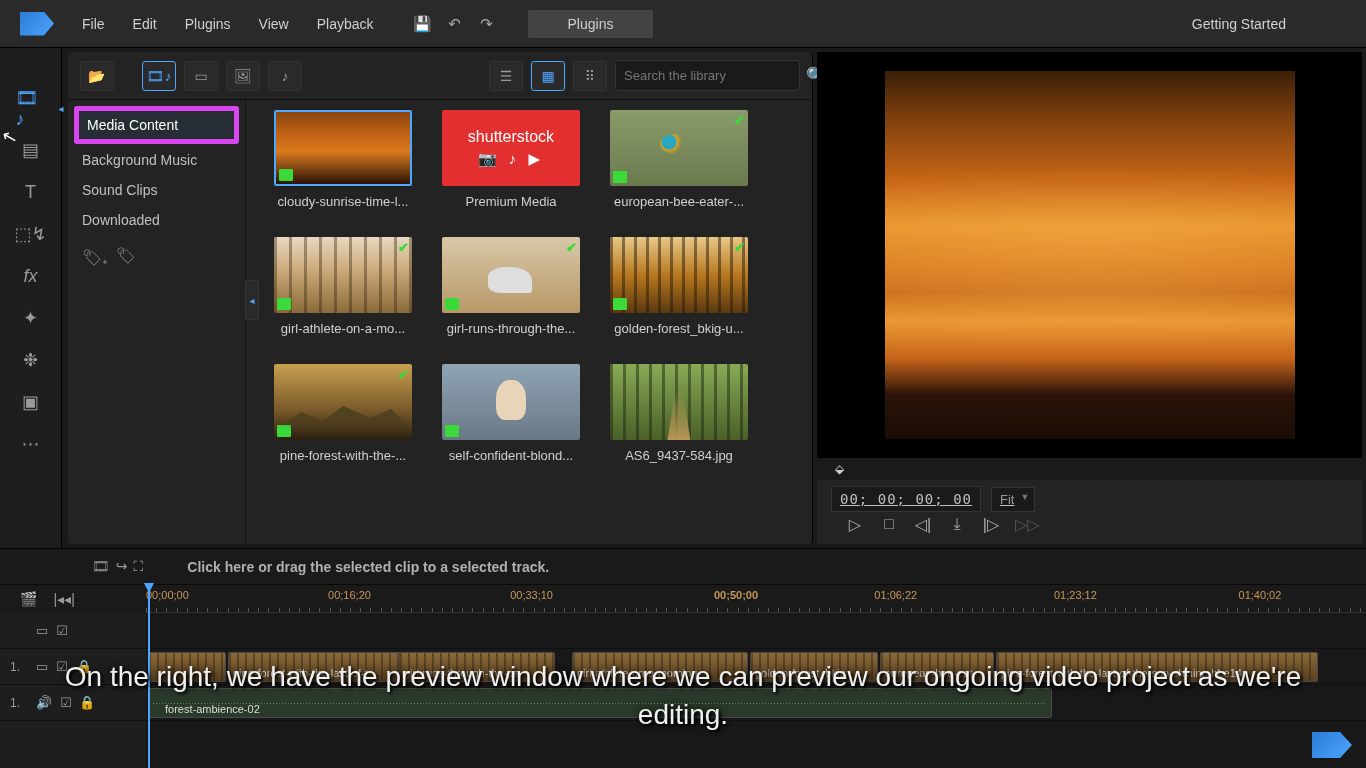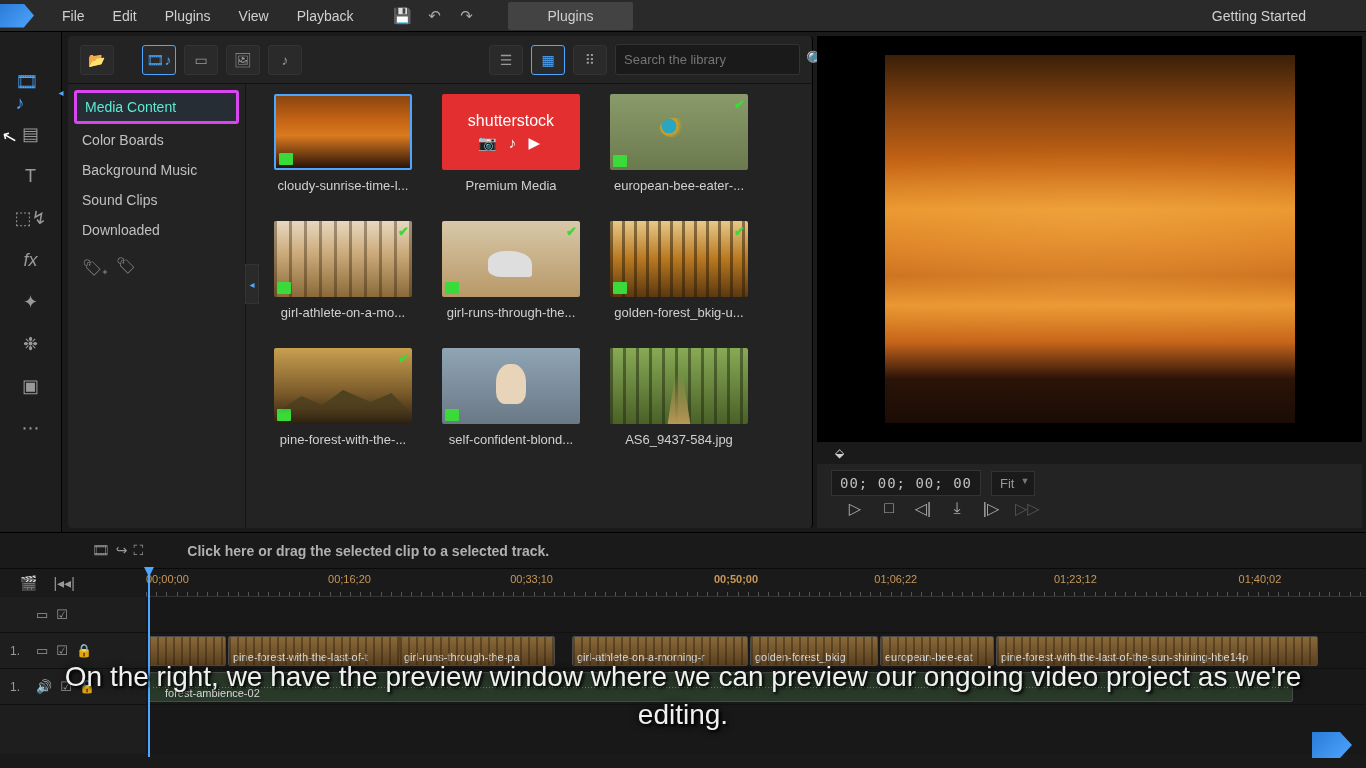--- a/index.html
+++ b/index.html
@@ -1,19 +1,19 @@
 <!DOCTYPE html>
 <html><head>
 <meta charset="utf-8">
 <style>
 * { margin: 0; padding: 0; box-sizing: border-box; font-family: 'Segoe UI', Arial, sans-serif; user-select: none; }
 body { background: #1a1a1a; color: #c0c0c0; width: 1366px; height: 768px; overflow: hidden; position: relative; }
 
 
-.menubar { height: 32px; background: #2a2a2a; display: flex; align-items: center; padding: 0 0; gap: 4px; border-bottom: 1px solid #000; }
+.menubar { height: 48px; background: #2a2a2a; display: flex; align-items: center; padding: 0 20px; gap: 4px; border-bottom: 1px solid #000; }
 .logo { width: 34px; height: 24px; background: linear-gradient(135deg, #2b7bd6 0%, #4da6ff 100%); clip-path: polygon(0 0, 70% 0, 100% 50%, 70% 100%, 0 100%); margin-right: 12px; }
 .menu-item { padding: 6px 12px; font-size: 14px; color: #d0d0d0; cursor: pointer; }
 .menu-icons { display: flex; gap: 6px; margin-left: 20px; align-items: center; }
 .menu-icon-btn { width: 26px; height: 26px; display: flex; align-items: center; justify-content: center; color: #aaa; cursor: pointer; font-size: 15px; }
 .produce-btn { background: #434343; color: #cfcfcf; padding: 6px 40px; margin-left: 24px; font-size: 14px; border: none; cursor: pointer; border-radius: 2px; }
 .getting-started { margin-left: auto; margin-right: 60px; font-size: 14px; color: #d0d0d0; }
 
 
 .main { display: flex; height: 500px; }
 
@@ -28,21 +28,21 @@
 .lib-toolbar { height: 48px; display: flex; align-items: center; padding: 0 12px; gap: 8px; border-bottom: 1px solid #111; }
 .tb-btn { width: 34px; height: 30px; background: #2a2a2a; border: 1px solid #333; display: flex; align-items: center; justify-content: center; cursor: pointer; color: #999; font-size: 14px; border-radius: 3px; }
 .tb-btn.active { border-color: #4da6ff; color: #4da6ff; }
 .tb-spacer { flex: 1; }
 .search-box { background: #1a1a1a; border: 1px solid #333; padding: 5px 8px; display: flex; align-items: center; gap: 6px; width: 185px; border-radius: 3px; }
 .search-box input { background: transparent; border: none; color: #999; outline: none; flex: 1; font-size: 13px; }
 
 .lib-body { flex: 1; display: flex; overflow: hidden; }
 .category-list { width: 178px; padding: 6px; display: flex; flex-direction: column; gap: 2px; border-right: 1px solid #141414; position: relative; }
 .cat-item { padding: 6px 8px; font-size: 14px; color: #c0c0c0; cursor: pointer; border-radius: 3px; }
-.cat-item.active { border: 3px solid #d946ef; background: rgba(77,166,255,0.08); color: #5eead4; }
+.cat-item.active { border: 5px solid #d946ef; background: rgba(77,166,255,0.08); color: #ffffff; }
 .tag-icons { display: flex; gap: 8px; padding: 10px 8px; color: #888; font-size: 16px; }
 .cat-collapse { position: absolute; right: -14px; top: 180px; width: 14px; height: 40px; background: #2a2a2a; display: flex; align-items: center; justify-content: center; color: #4da6ff; font-size: 10px; cursor: pointer; border: 1px solid #333; }
 
 .grid-scroll { flex: 1; overflow-y: auto; padding: 10px 18px 10px 28px; position: relative; }
 .media-grid { display: grid; grid-template-columns: repeat(3, 138px); gap: 28px 30px; }
 .media-item { display: flex; flex-direction: column; align-items: center; gap: 8px; cursor: pointer; }
 .thumb { width: 138px; height: 76px; border-radius: 2px; position: relative; background: #333; overflow: hidden; }
 .thumb.selected { border: 2px solid #4da6ff; }
 .thumb .check { position: absolute; top: 3px; right: 3px; color: #3ada3a; font-size: 13px; font-weight: bold; }
 .thumb .clip-badge { position: absolute; bottom: 3px; left: 3px; width: 14px; height: 12px; background: #3ada3a; border-radius: 1px; }
@@ -168,21 +168,20 @@
       <div class="tb-btn active">▦</div>
       <div class="tb-btn">⠿</div>
       <div class="search-box">
         <input placeholder="Search the library" style="">
         <span>🔍</span>
       </div>
     </div>
     <div class="lib-body">
       <div class="category-list">
         <div class="cat-item active">Media Content</div>
-        <div class="cat-item">Color Boards</div>
         <div class="cat-item">Background Music</div>
         <div class="cat-item">Sound Clips</div>
         <div class="cat-item">Downloaded</div>
         <div class="tag-icons">
           <span>🏷₊</span>
           <span>🏷</span>
         </div>
         <div class="cat-collapse">◂</div>
       </div>
       <div class="grid-scroll">
@@ -252,21 +251,21 @@
 
   <div class="preview">
     <div class="preview-canvas">
       <div class="preview-img"></div>
     </div>
     <div class="scrub">
       <span class="scrub-marker">⬙</span>
     </div>
     <div class="preview-controls">
       <div class="pc-wrap">
-        <div style="display:flex; gap:10px; align-items:center; position:absolute; top:6px; left:0;">
+        <div style="display:flex; gap:10px; align-items:center; position:absolute; top:6px; left:0;text-decoration:underline;">
           <div class="timecode">00; 00; 00; 00</div>
           <div class="fit-dd">Fit</div>
         </div>
         <div class="play-row">
           <span class="play-btn">▷</span>
           <span class="play-btn">□</span>
           <span class="play-btn">◁|</span>
           <span class="play-btn">⤓</span>
           <span class="play-btn">|▷</span>
           <span class="play-btn" style="color:#555">▷▷</span>
@@ -446,21 +445,21 @@
       <div class="track-row" id="video-track">
           <div class="clip clip-forest" style="left: 2px; width: 78px;"></div>
           <div class="clip clip-forest" style="left: 82px; width: 184px;">pine-forest-with-the-last-of-t</div>
           <div class="clip clip-forest" style="left: 253px; width: 156px;">girl-runs-through-the-pa</div>
           <div class="clip clip-forest" style="left: 426px; width: 176px;">girl-athlete-on-a-morning-r</div>
           <div class="clip clip-forest" style="left: 604px; width: 128px;">golden-forest_bkig</div>
           <div class="clip clip-forest" style="left: 734px; width: 114px;">european-bee-eat</div>
           <div class="clip clip-forest" style="left: 850px; width: 322px;">pine-forest-with-the-last-of-the-sun-shining-hbe14p</div>
         </div>
       <div class="track-row" id="audio-track">
-          <div class="clip clip-audio" style="left: 2px; width: 1145px; padding-left: 16px;">forest-ambience-02</div>
+          <div class="clip clip-audio" style="left: 2px; width: 904px; padding-left: 16px;">forest-ambience-02</div>
         </div>
     </div>
   </div>
 </div>
 
 <div class="subtitle">On the right, we have the preview window where we can preview our ongoing video project as we're editing.</div>
 <div class="cursor">↖</div>
 <div class="bottom-logo"></div>
 
 </body></html>

